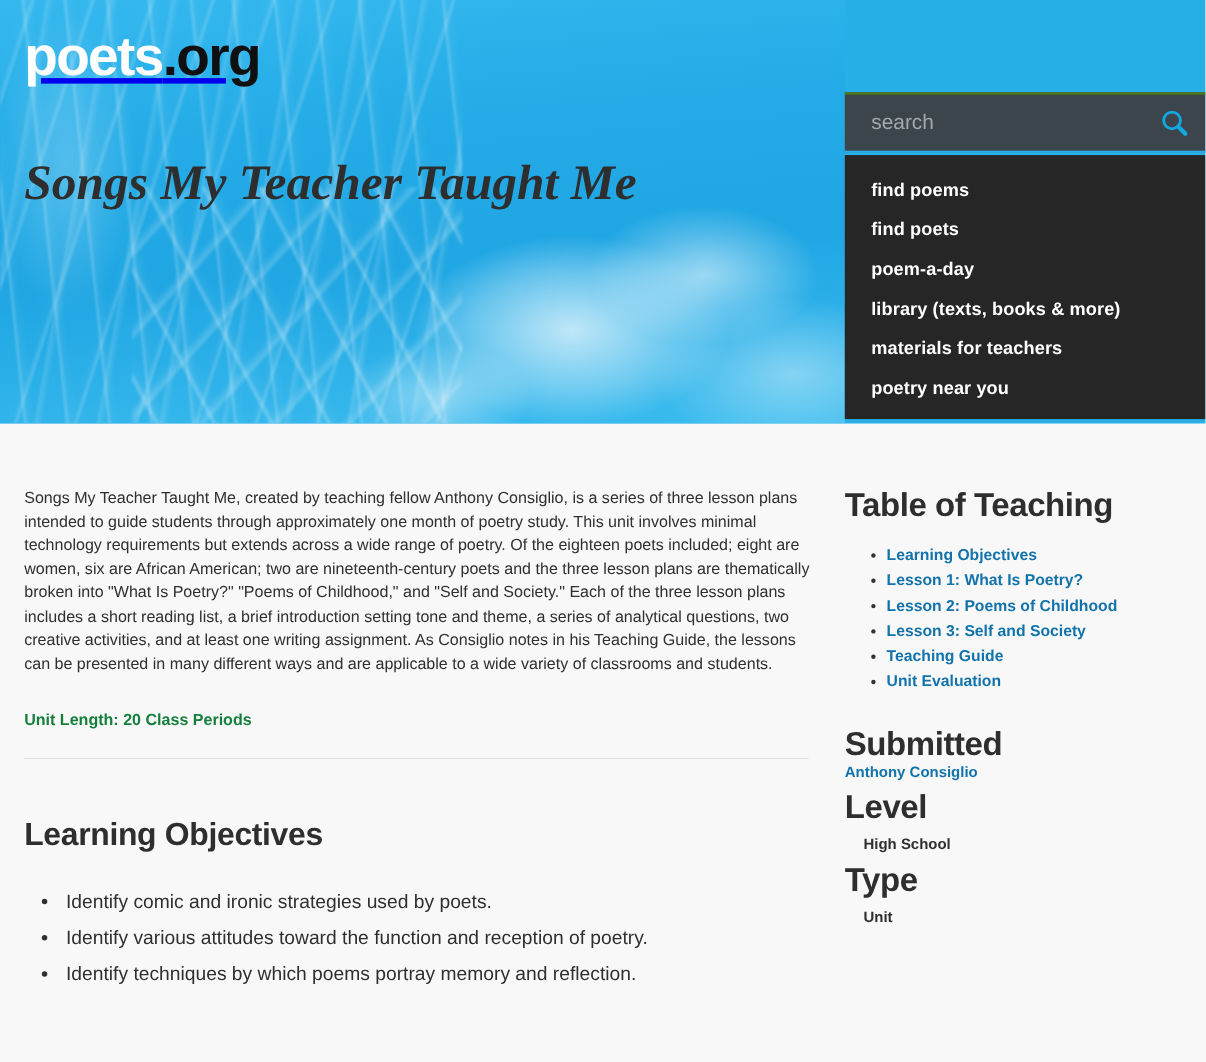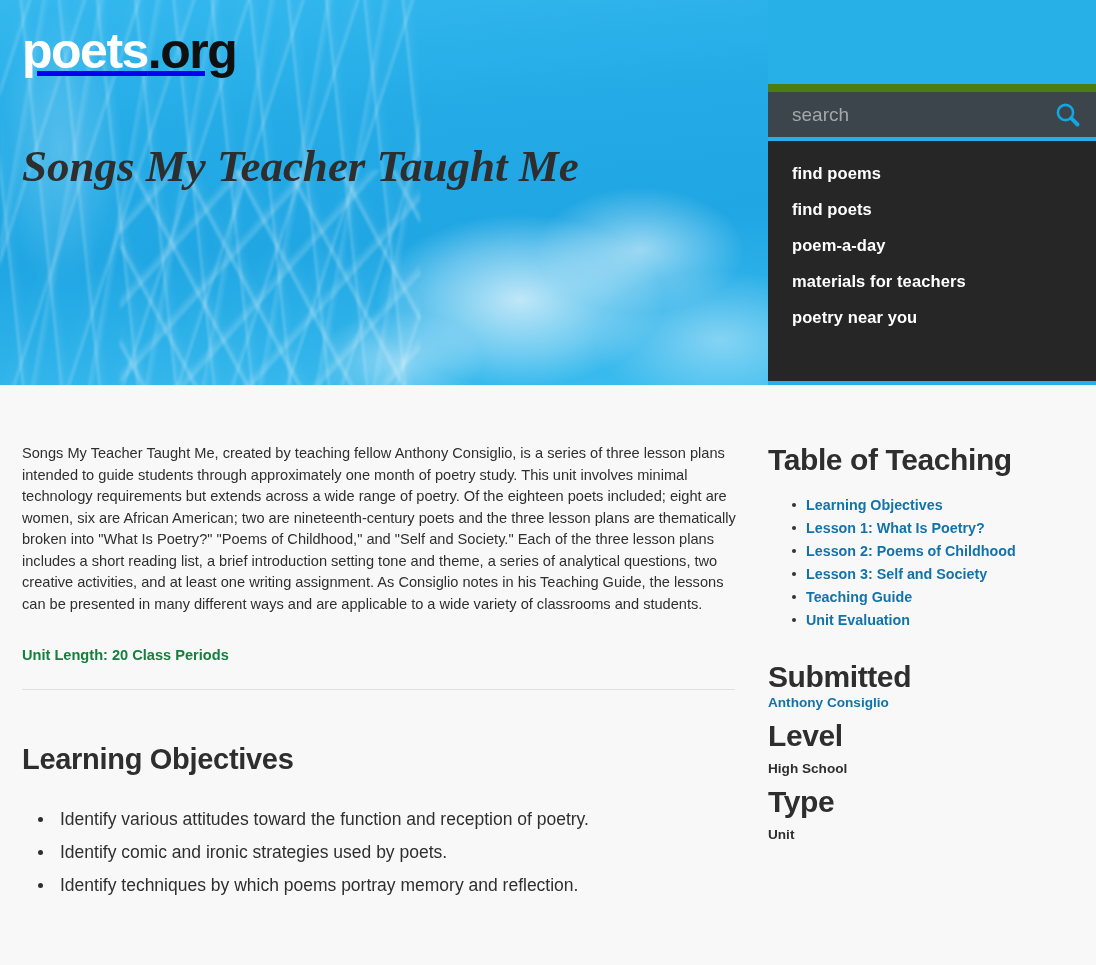--- a/index.html
+++ b/index.html
@@ -92,21 +92,21 @@
     top: 0;
     width: 328px;
     height: 385px;
     z-index: 6;
   }
   .searchbar {
     position: absolute;
     left: 0; top: 84px;
     width: 328px; height: 55px;
     background: #3b454b;
-    border-top: 8px solid #4d7c0f;
+    border-top: 2px solid #4d7c0f;
     border-bottom: 2px solid #29ade3;
     display: flex;
     align-items: center;
   }
   .search-input {
     flex: 1;
     background: transparent;
     border: 0;
     outline: 0;
     color: #d8d8d8;
@@ -255,20 +255,21 @@
     font-weight: 700;
     text-decoration: none;
     cursor: pointer;
     line-height: 18px;
   }
   .side-value {
     font-size: 13.6px;
     font-weight: 700;
     color: #2f2f2f;
     line-height: 18px;
+    margin-left: 17px;
   }
   .side-h2.tight { margin-top: 7px; }
   .side-value.tight { margin-top: 8px; }
 </style>
 </head>
 <body>
 
 <div class="hero">
 
   <div class="hero-image"></div>
@@ -288,41 +289,42 @@
           <circle cx="10.5" cy="10.5" r="7.6" fill="none" stroke="#12a7e0" stroke-width="2.6"></circle>
           <line x1="16.2" y1="16.2" x2="22.5" y2="22.5" stroke="#12a7e0" stroke-width="4" stroke-linecap="round"></line>
         </svg>
       </button>
     </div>
 
     <nav class="navmenu">
       <a class="navitem" href="#">find poems</a>
       <a class="navitem" href="#">find poets</a>
       <a class="navitem" href="#">poem-a-day</a>
+      <a class="navitem" href="#">library (texts, books &amp; more)</a>
       <a class="navitem" href="#">materials for teachers</a>
       <a class="navitem" href="#">poetry near you</a>
     </nav>
   </div>
 
 </div>
 
 <div class="page">
   <div class="content-wrap">
 
     <div class="main-col">
       <p class="intro-p">Songs My Teacher Taught Me, created by teaching fellow Anthony Consiglio, is a series of three lesson plans intended to guide students through approximately one month of poetry study. This unit involves minimal technology requirements but extends across a wide range of poetry. Of the eighteen poets included; eight are women, six are African American; two are nineteenth-century poets and the three lesson plans are thematically broken into "What Is Poetry?" "Poems of Childhood," and "Self and Society." Each of the three lesson plans includes a short reading list, a brief introduction setting tone and theme, a series of analytical questions, two creative activities, and at least one writing assignment. As Consiglio notes in his Teaching Guide, the lessons can be presented in many different ways and are applicable to a wide variety of classrooms and students.</p>
       <p class="unitlength">Unit Length: 20 Class Periods</p>
 
       <div class="divider"></div>
 
       <h2 class="section-h2">Learning Objectives</h2>
 
       <ul class="obj-list">
+        <li>Identify comic and ironic strategies used by poets.</li>
         <li>Identify various attitudes toward the function and reception of poetry.</li>
-        <li>Identify comic and ironic strategies used by poets.</li>
         <li>Identify techniques by which poems portray memory and reflection.</li>
       </ul>
     </div>
 
     <aside class="side-col">
 
       <h2 class="side-h2">Table of Teaching</h2>
 
       <ul class="toc">
         <li><a href="#">Learning Objectives</a></li>

